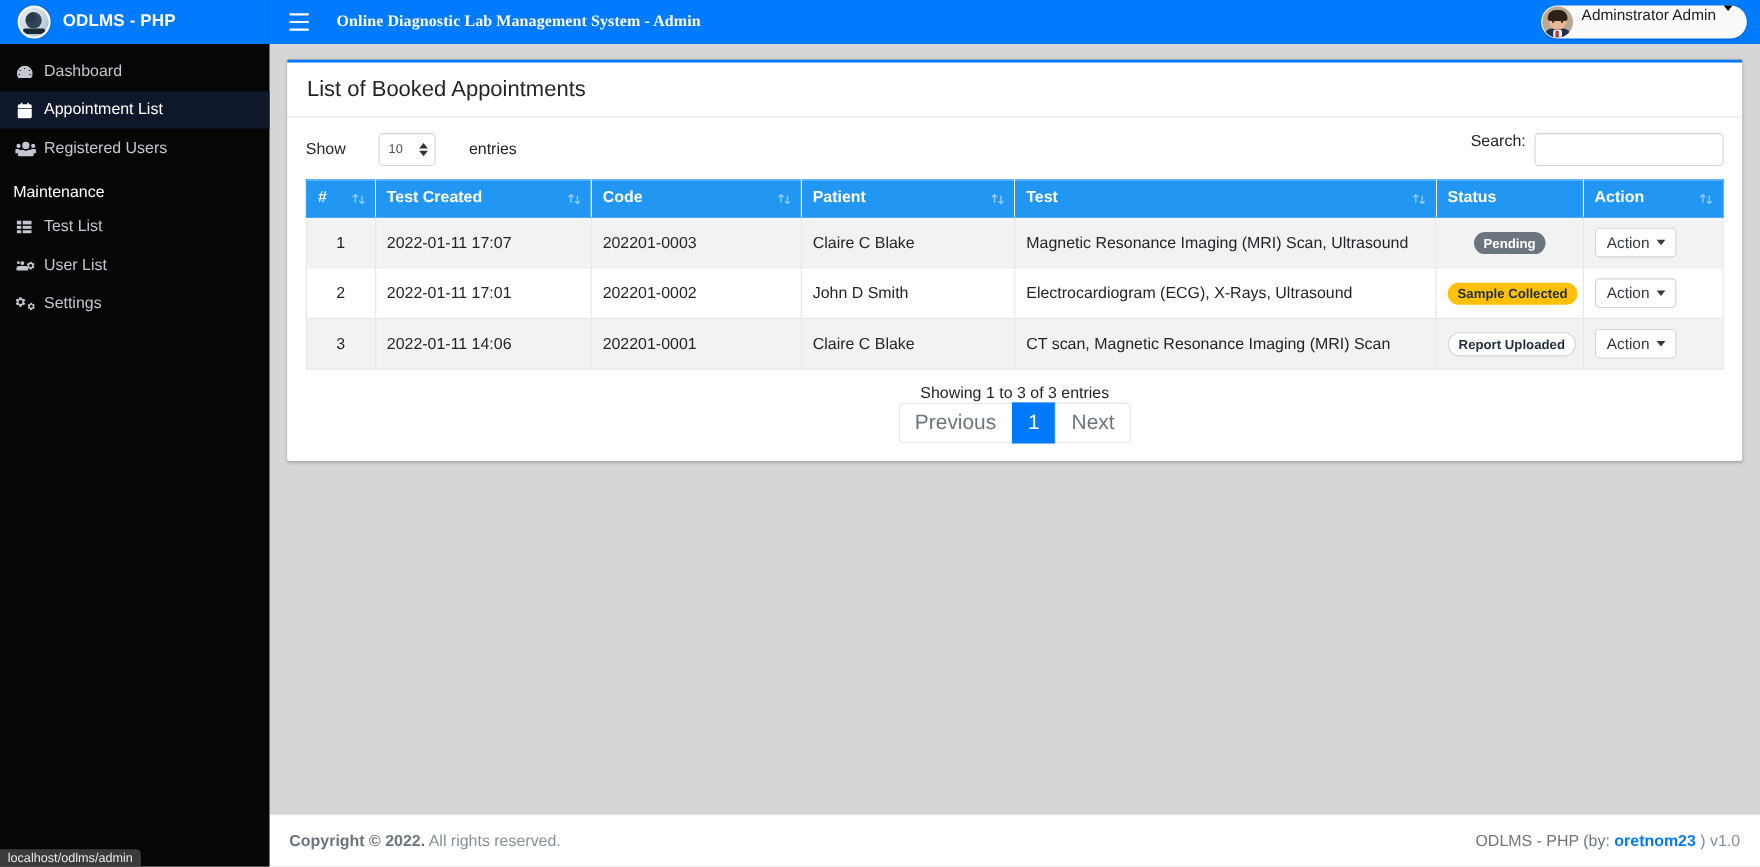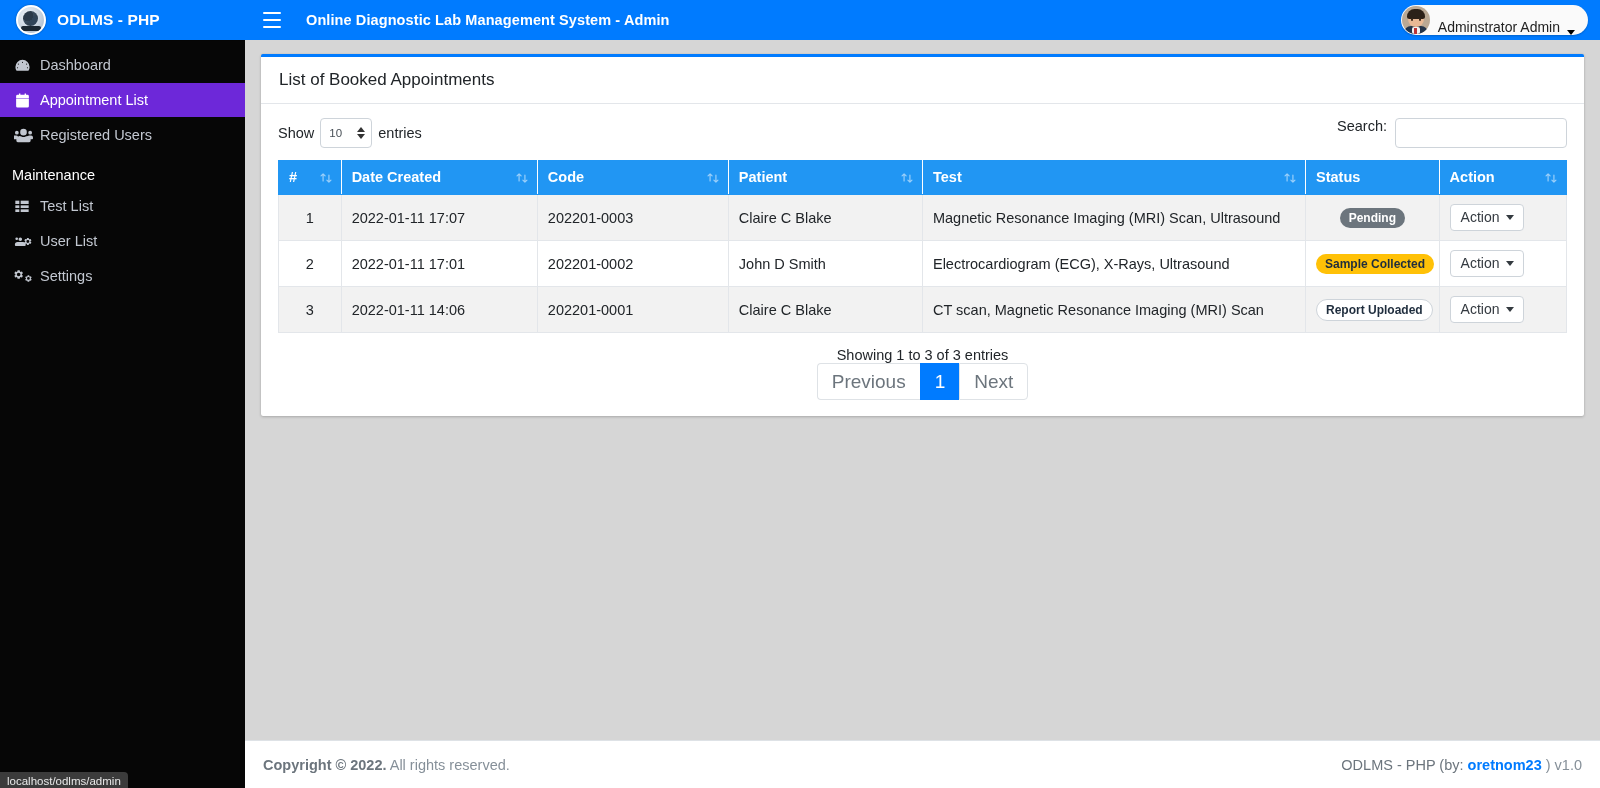--- a/index.html
+++ b/index.html
@@ -61,21 +61,21 @@
   .nav-item {
     display: flex; align-items: center;
     height: 34px;
     padding: 0 14px;
     margin: 0 0 1px 0;
     color: #c2c7d0;
     font-size: 14.5px;
     cursor: pointer;
     border-radius: 0;
   }
-  .nav-item.active { background: #6d28d9; color: #ffffff; }
+  .nav-item.active { background: #0f172a; color: #ffffff; }
   .nav-item .ic {
     width: 26px; flex: 0 0 26px;
     display: flex; align-items: center; justify-content: flex-start;
     color: inherit;
   }
   .nav-item .ic svg { display: block; }
   .nav-label { white-space: nowrap; }
   .nav-header {
     color: #ffffff;
     font-size: 14.5px;
@@ -114,27 +114,28 @@
     display: flex; flex-direction: column; justify-content: space-between;
     cursor: pointer;
   }
   #hamburger span { display: block; height: 2px; background: #fff; border-radius: 1px; }
   #navbar-title {
     margin-left: 25px;
     color: #ffffff;
     font-size: 14.5px;
     font-weight: bold;
     letter-spacing: .1px;
+    font-family: Liberation Serif, serif;
   }
   #user-menu {
     position: absolute; right: 12px; top: 5px;
     height: 30px;
     background: #fafafa;
     border-radius: 16px;
-    display: flex; align-items: flex-end;
+    display: flex; align-items: flex-start;
     padding-right: 13px;
     cursor: pointer;
     box-shadow: 0 1px 2px rgba(0,0,0,.2);
   }
   #user-avatar {
     width: 28px; height: 28px; border-radius: 50%;
     margin: 1px 8px 1px 1px;
     background: #b9a894;
     position: relative; overflow: hidden;
     flex: 0 0 auto;
@@ -170,26 +171,26 @@
     background: #ffffff;
     border-top: 3px solid #007bff;
     border-radius: 2px;
     box-shadow: 0 0 1px rgba(0,0,0,.125), 0 1px 3px rgba(0,0,0,.2);
   }
   #card-header {
     padding: 13px 18px 13px 18px;
     border-bottom: 1px solid #rgba(0,0,0,.125);
     border-bottom: 1px solid #e3e6ea;
   }
-  #card-title { font-size: 17px; color: #212529; font-weight: normal; }
+  #card-title { font-size: 20px; color: #212529; font-weight: normal; }
   #card-body { padding: 12px 17px 14px 17px; }
 
   
   .dt-top { display: flex; align-items: center; justify-content: space-between; padding: 2px 0 12px 0; }
-  .dt-length { font-size: 14.5px; color: #212529; display: flex; align-items: center; }
+  .dt-length { font-size: 14.5px; color: #212529; display: flex; align-items: center; gap: 24px; }
   .dt-select {
     margin: 0 6px;
     height: 30px;
     width: 52px;
     border: 1px solid #ced4da;
     border-radius: 4px;
     background: #fff;
     font-size: 11.5px;
     color: #495057;
     display: flex; align-items: center; justify-content: space-between;
@@ -463,21 +464,21 @@
             <th>
               <span>#</span>
               <span class="sort-ic">
                 <svg width="14" height="14" viewBox="0 0 24 24" fill="none" stroke="#ffffff" stroke-width="2" stroke-linecap="round" stroke-linejoin="round">
                     <path d="M7 17V5M3.5 8.5 7 5l3.5 3.5"></path>
                     <path d="M17 7v12M13.5 15.5 17 19l3.5-3.5"></path>
                   </svg>
               </span>
             </th>
             <th>
-              <span>Date Created</span>
+              <span>Test Created</span>
               <span class="sort-ic">
                 <svg width="14" height="14" viewBox="0 0 24 24" fill="none" stroke="#ffffff" stroke-width="2" stroke-linecap="round" stroke-linejoin="round">
                     <path d="M7 17V5M3.5 8.5 7 5l3.5 3.5"></path>
                     <path d="M17 7v12M13.5 15.5 17 19l3.5-3.5"></path>
                   </svg>
               </span>
             </th>
             <th>
               <span>Code</span>
               <span class="sort-ic">

